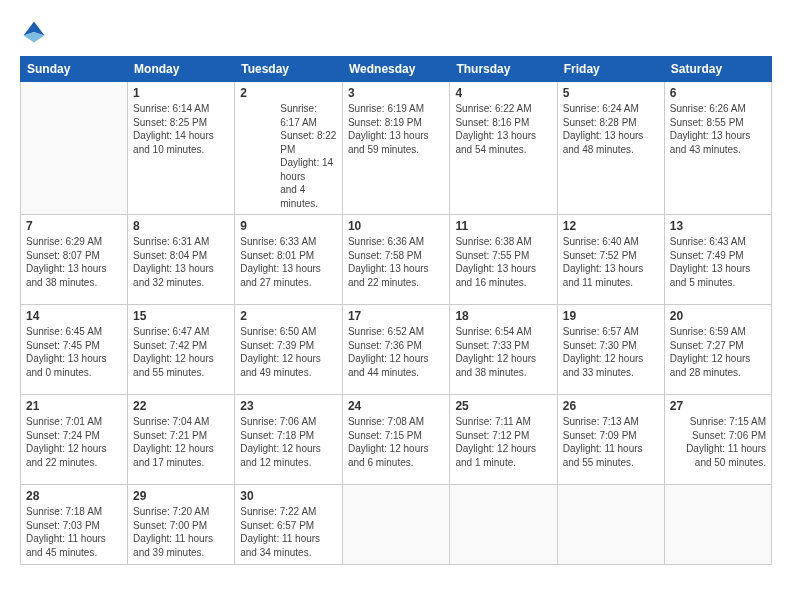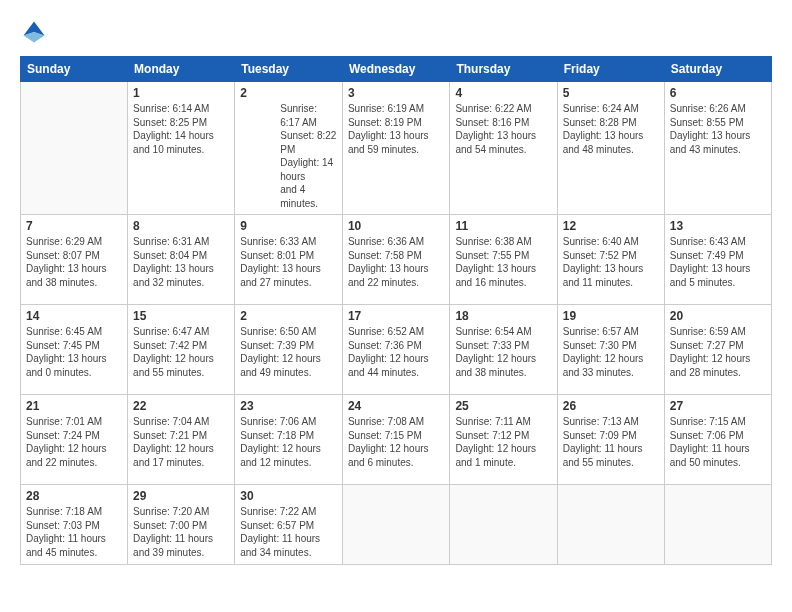--- a/index.html
+++ b/index.html
@@ -314,21 +314,21 @@
           </td>
           <td>
             <span class="day-num">26</span>
             <div class="day-info" style="white-space: pre-line;">Sunrise: 7:13 AM
 Sunset: 7:09 PM
 Daylight: 11 hours
 and 55 minutes.</div>
           </td>
           <td>
             <span class="day-num">27</span>
-            <div class="day-info" style="white-space: pre-line;">Sunrise: 7:15 AM
+            <div class="day-info" style="white-space: pre-line; text-align: right;">Sunrise: 7:15 AM
 Sunset: 7:06 PM
 Daylight: 11 hours
 and 50 minutes.</div>
           </td>
         </tr>
         <tr class="last-row">
           <td>
             <span class="day-num">28</span>
             <div class="day-info" style="white-space: pre-line;">Sunrise: 7:18 AM
 Sunset: 7:03 PM

